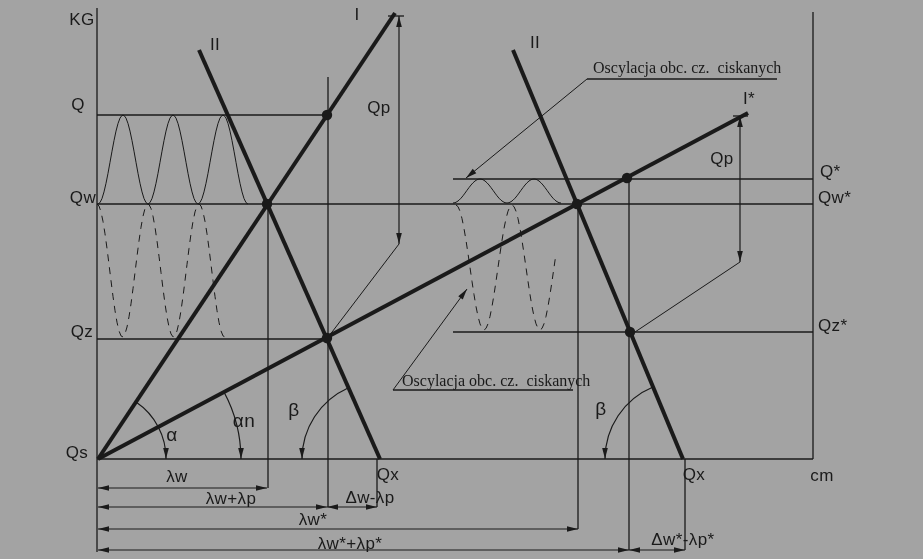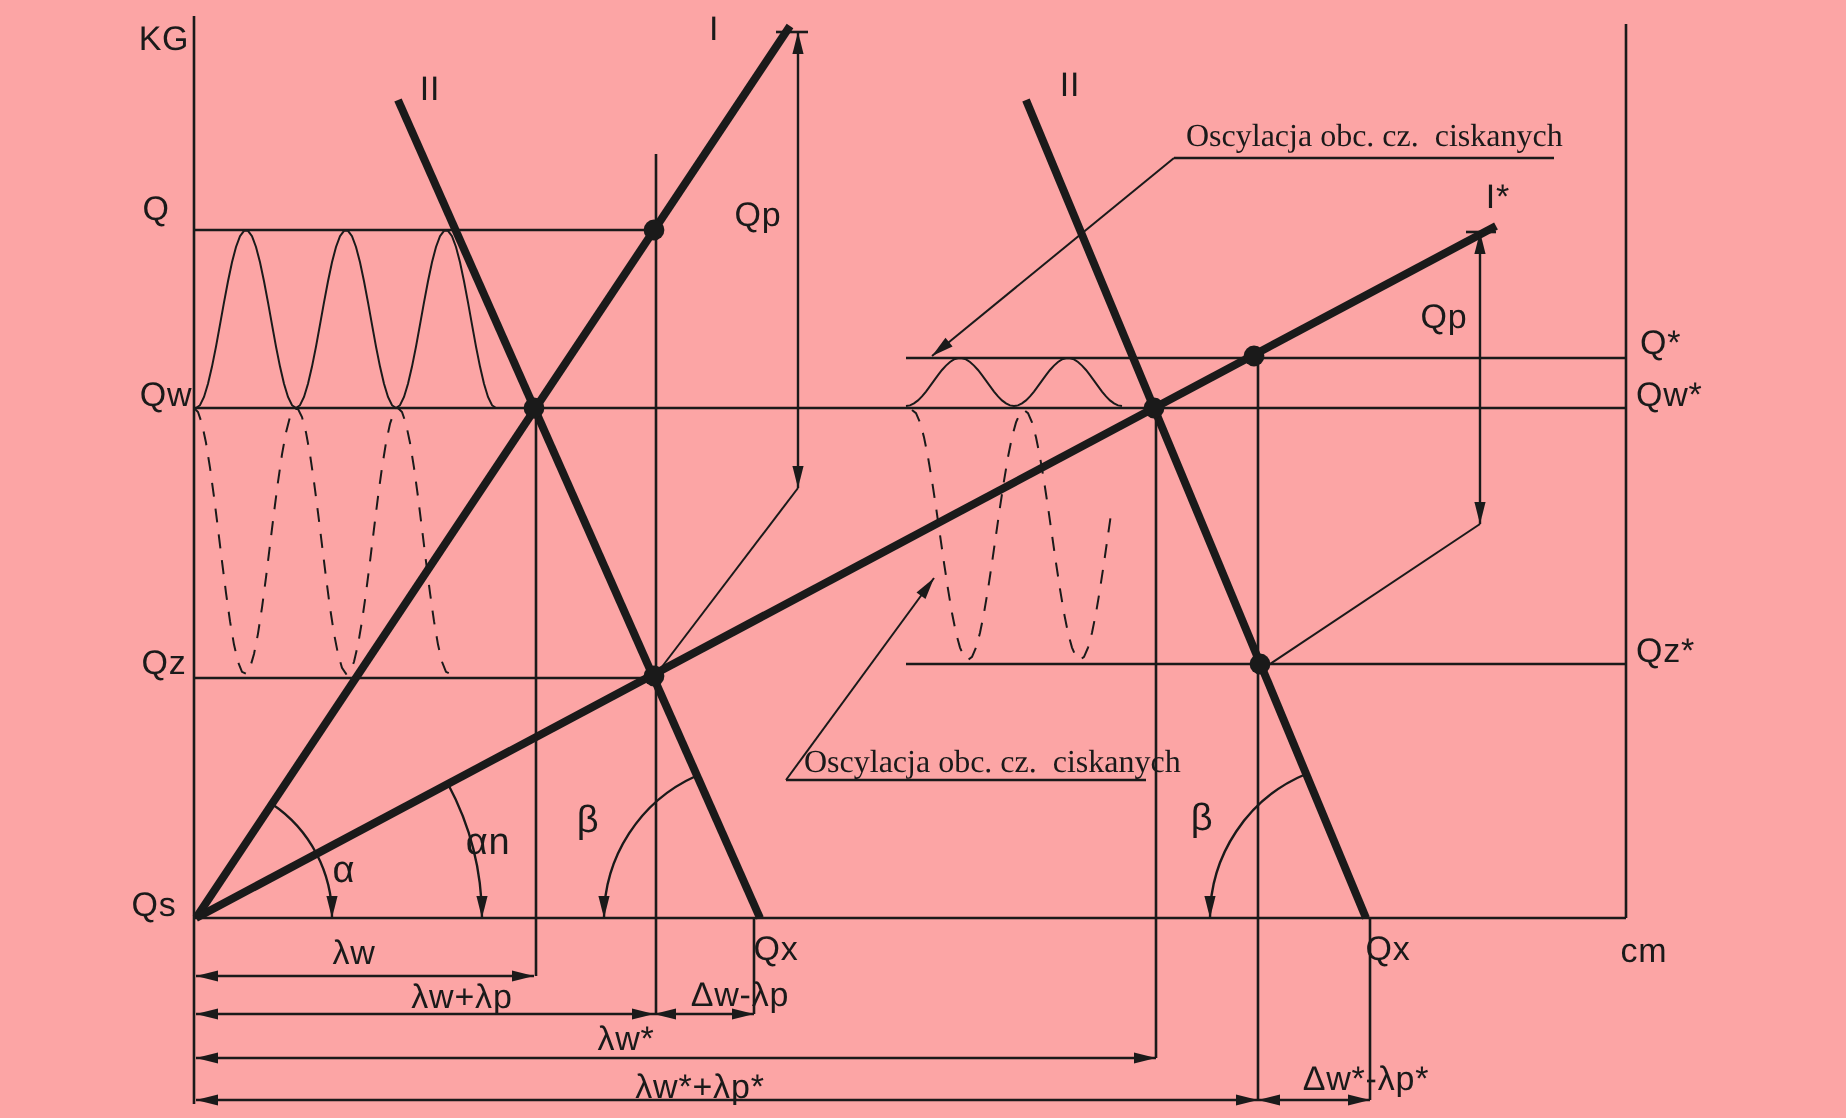--- a/index.html
+++ b/index.html
@@ -1,17 +1,17 @@
 <!DOCTYPE html>
 <html><head>
 <meta charset="utf-8">
 <style>
   html,body{margin:0;padding:0;background:#ffffff;}
   .stage{
-    position:relative;width:923px;height:559px;background:#fca5a5;overflow:hidden;
+    position:relative;width:923px;height:559px;background:#a3a3a3;overflow:hidden;
     font-family:"Liberation Sans",sans-serif;
   }
   svg text{
     white-space:pre;
     fill:#1a1a1a;
   }
   svg text.serif{font-family:"Liberation Serif","DejaVu Serif",serif;}
   svg text.sans{font-family:"Liberation Sans","DejaVu Sans",sans-serif;letter-spacing:0.4px;}
 </style>
 </head>

